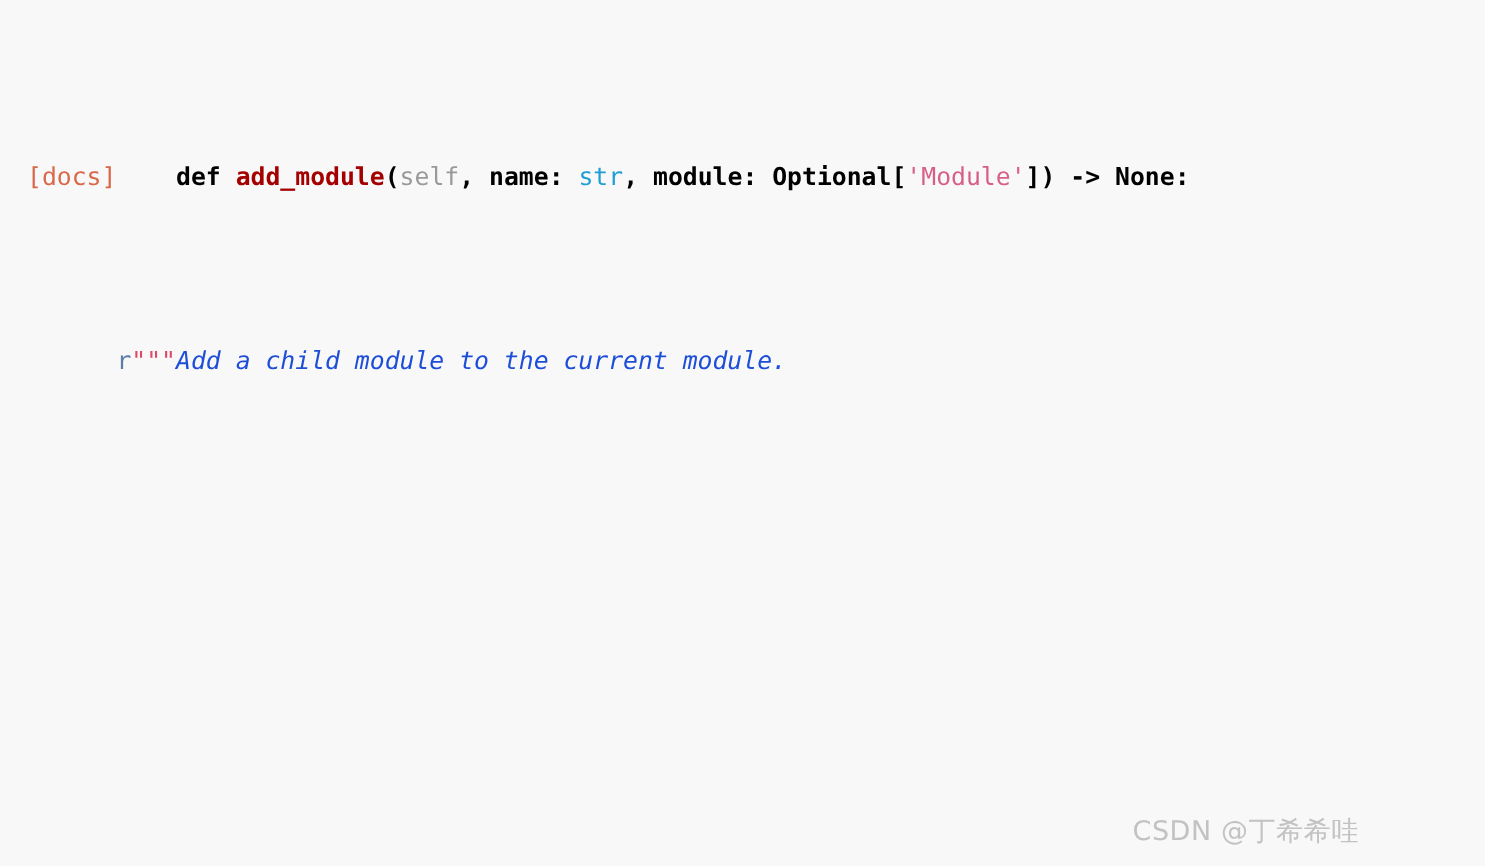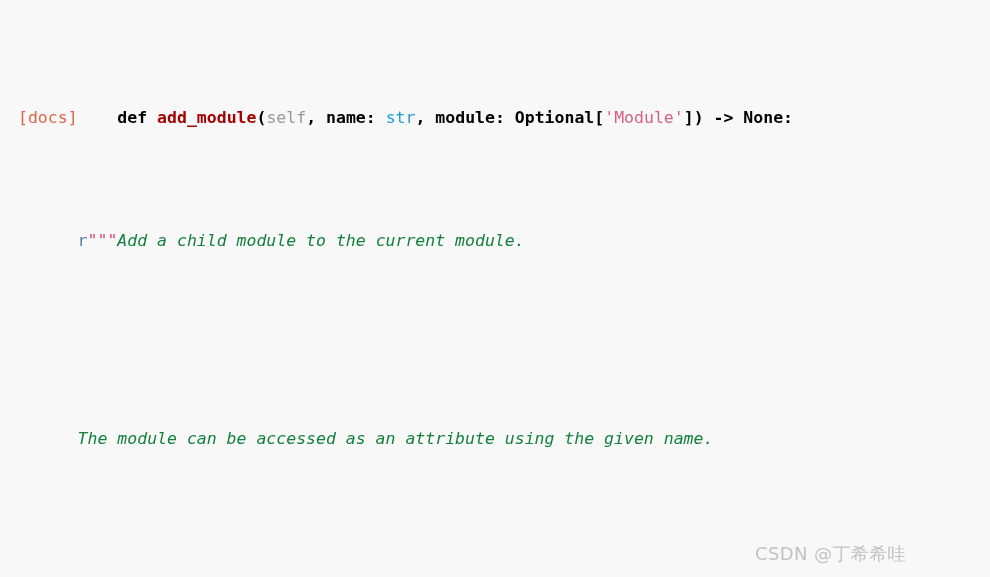--- a/index.html
+++ b/index.html
@@ -44,21 +44,21 @@
 
   
   .t-docs      { color: #d9684a; font-weight: normal; }
   .t-kw        { color: #000000; font-weight: bold; }
   .t-fn        { color: #a40000; font-weight: bold; }
   .t-self      { color: #999999; font-weight: normal; }
   .t-param     { color: #000000; font-weight: bold; }
   .t-type      { color: #1f9ed4; font-weight: normal; }
   .t-punct     { color: #000000; font-weight: bold; }
   .t-strlit    { color: #d75f87; font-weight: normal; }
-  .t-doc       { color: #15803d; font-style: italic; font-weight: normal; }
+  .t-doc       { color: #1d4ed8; font-style: italic; font-weight: normal; }
   .t-docq      { color: #dd4a68; font-style: normal; font-weight: normal; }
   .t-fprefix   { color: #5b7fa6; font-weight: normal; }
 
   #watermark {
     position: absolute;
     right: 14px;
     bottom: 11px;
     font-family: "DejaVu Sans", sans-serif;
     font-size: 18px;
     color: #c2c2c2;
@@ -74,21 +74,20 @@
   <div class="code-block">
 
     
     <span class="ln"><span class="t-docs">[docs]</span>    <span class="t-kw">def</span> <span class="t-fn">add_module</span><span class="t-punct">(</span><span class="t-self">self</span><span class="t-punct">, </span><span class="t-param">name</span><span class="t-punct">: </span><span class="t-type">str</span><span class="t-punct">, </span><span class="t-param">module</span><span class="t-punct">: </span><span class="t-param">Optional</span><span class="t-punct">[</span><span class="t-strlit">'</span><span class="t-strlit">Module</span><span class="t-strlit">'</span><span class="t-punct">]</span><span class="t-punct">)</span><span class="t-punct"> -&gt; </span><span class="t-kw">None</span><span class="t-punct">:</span></span>
 
     
     <span class="ln">      <span class="t-fprefix">r</span><span class="t-docq">"""</span><span class="t-doc">Add a child module to the current module.</span></span>
 
     <span class="ln blank"> </span>
 
-    <span class="ln">      <span class="t-doc">The module can be accessed as an attribute using the given name.</span></span>
 
     <span class="ln blank"> </span>
 
     
 
     
 
     
 
     

